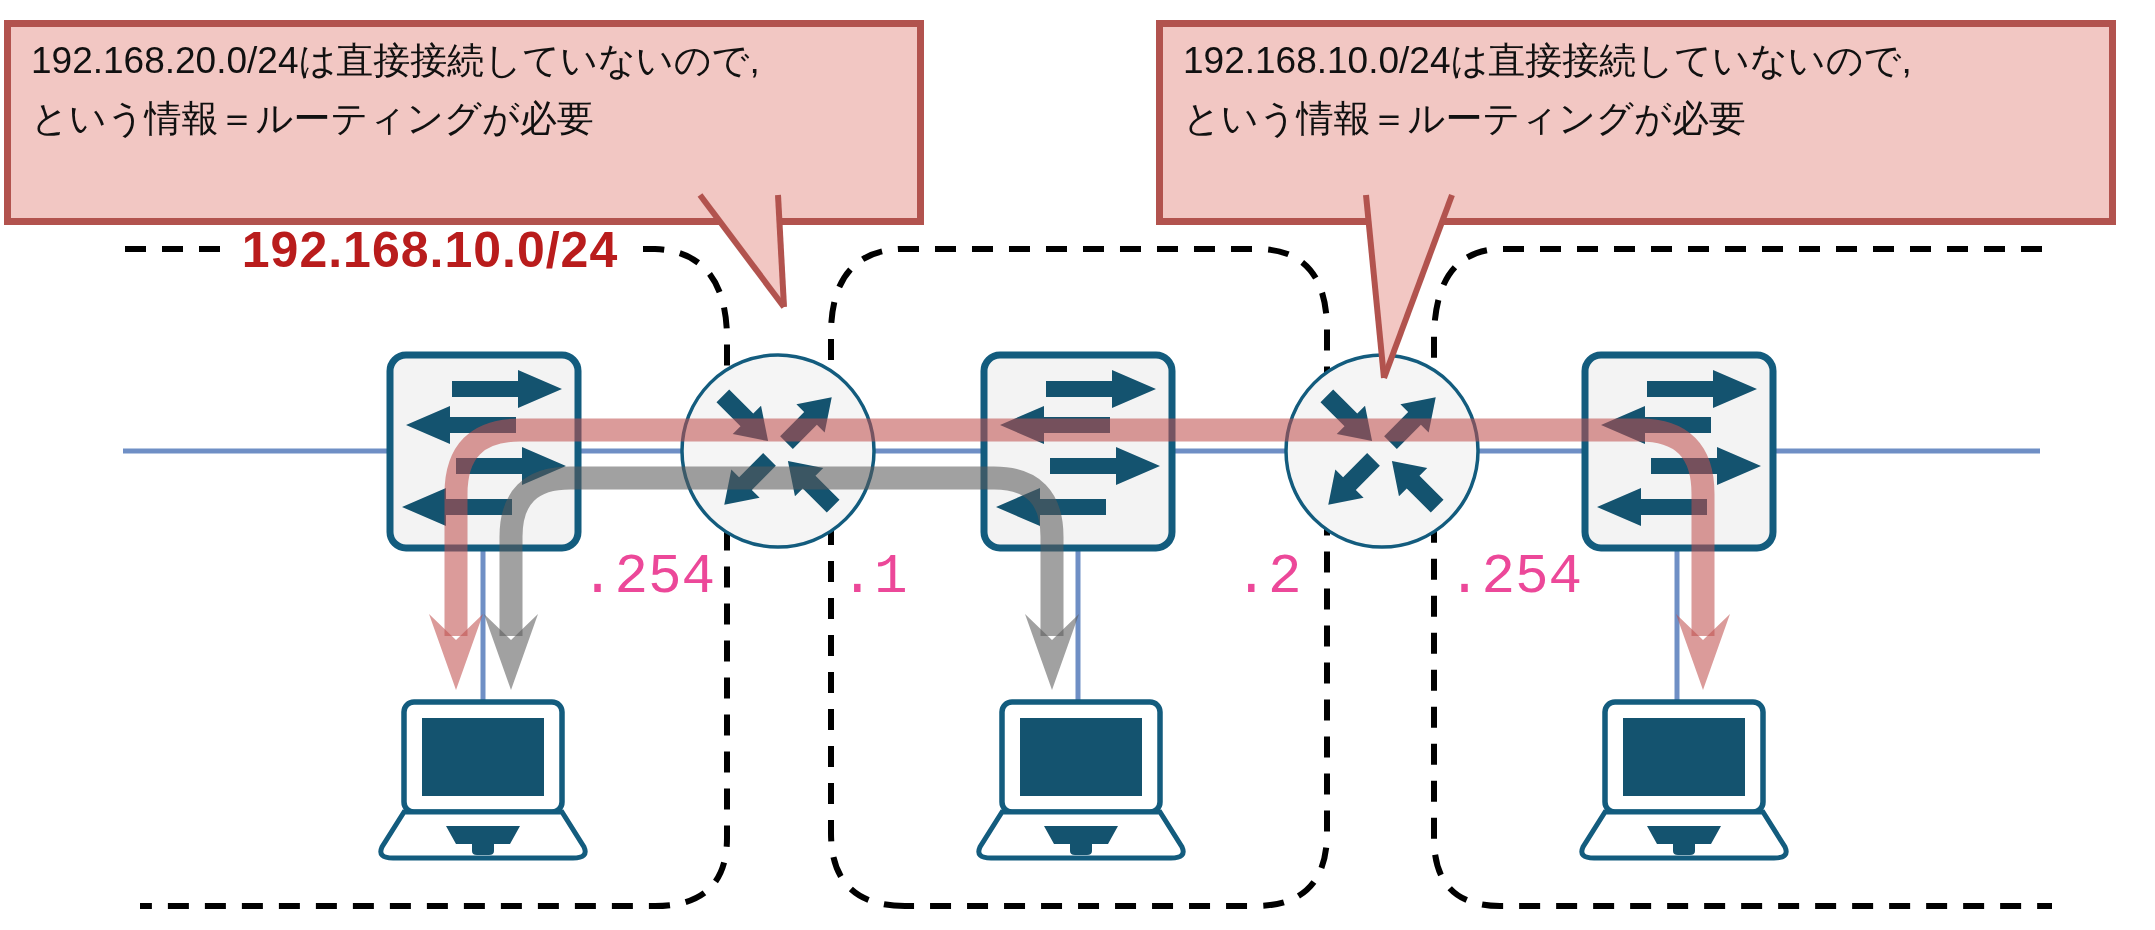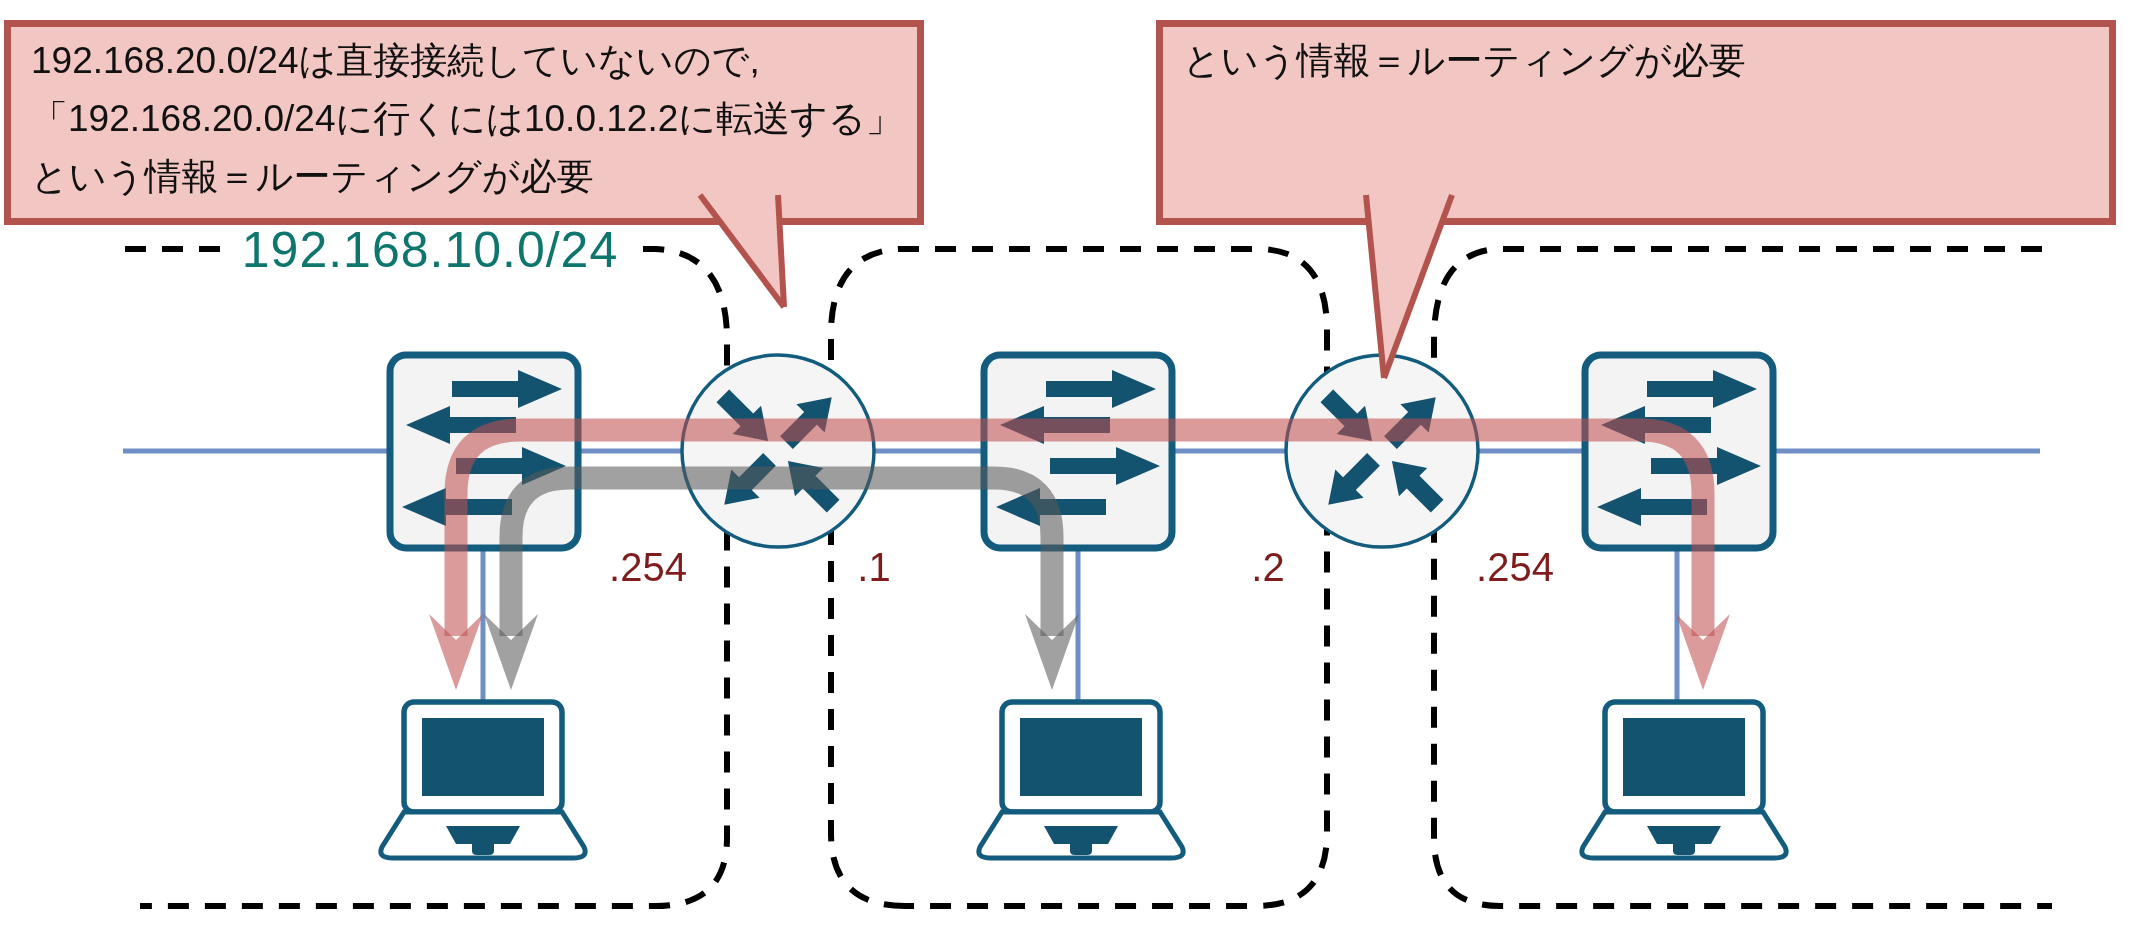--- a/index.html
+++ b/index.html
@@ -5,24 +5,24 @@
   html,body{margin:0;padding:0;background:#fff;}
   .stage{position:relative;width:2155px;height:930px;background:#ffffff;overflow:hidden;
          font-family:"Liberation Sans","DejaVu Sans",sans-serif;}
   .layer{position:absolute;left:0;top:0;}
   .callout{position:absolute;top:20px;height:181px;background:#f2c7c3;border:7px solid #b2534e;
            color:#111;font-size:37px;line-height:58px;padding:5px 20px;white-space:nowrap;
            overflow:visible;z-index:3;}
   .callout .cline{white-space:nowrap;}
   .tailsvg{position:absolute;left:0;top:0;z-index:4;pointer-events:none;}
   .netlabel{position:absolute;transform:translateX(-50%);top:222px;height:56px;line-height:56px;
-            font-size:50px;font-weight:normal;color:#0f766e;background:#fff;padding:0 10px;
+            font-size:50px;font-weight:bold;color:#b91c1c;background:#fff;padding:0 10px;
             letter-spacing:1px;z-index:2;white-space:nowrap;}
-  .iplabel{position:absolute;transform:translateX(-50%);top:545px;font-size:40px;color:#7f1d1d;
-           z-index:2;white-space:nowrap;}
+  .iplabel{position:absolute;transform:translateX(-50%);top:545px;font-size:56px;color:#ec4899;
+           z-index:2;white-space:nowrap;font-family:Liberation Mono, monospace;}
 </style>
 </head>
 <body>
 
 <div class="stage">
 
   <svg class="layer" width="2155" height="930" viewBox="0 0 2155 930">
     <defs>
 
       <g id="switchIcon">
@@ -87,24 +87,24 @@
       <path d="M 511,636 L 511,537 Q 511,478 570,478 L 994,478 Q 1052,478 1052,537 L 1052,636"></path>
     </g>
     <g fill="rgba(89,89,89,0.57)">
       <use href="#flowHead" transform="translate(511,690)"></use>
       <use href="#flowHead" transform="translate(1052,690)"></use>
     </g>
   </svg>
 
   <div class="callout" style="left:4px;width:866px;">
     <div class="cline">192.168.20.0/24は直接接続していないので,</div>
-    <div class="cline">「192.168.20.0/24に行くには10.0.12.2に転送する」</div>
     <div class="cline">という情報＝ルーティングが必要</div>
   </div>
   <div class="callout" style="left:1156px;width:906px;">
+    <div class="cline">192.168.10.0/24は直接接続していないので,</div>
     <div class="cline">という情報＝ルーティングが必要</div>
   </div>
 
   <svg class="tailsvg" width="2155" height="930" viewBox="0 0 2155 930">
     <g>
       <polygon points="700,193 778,193 784,307" fill="#f2c7c3"></polygon>
       <line x1="700" y1="195" x2="784" y2="307" stroke="#b2534e" stroke-width="6"></line>
       <line x1="778" y1="195" x2="784" y2="307" stroke="#b2534e" stroke-width="6"></line>
     </g>
     <g>

